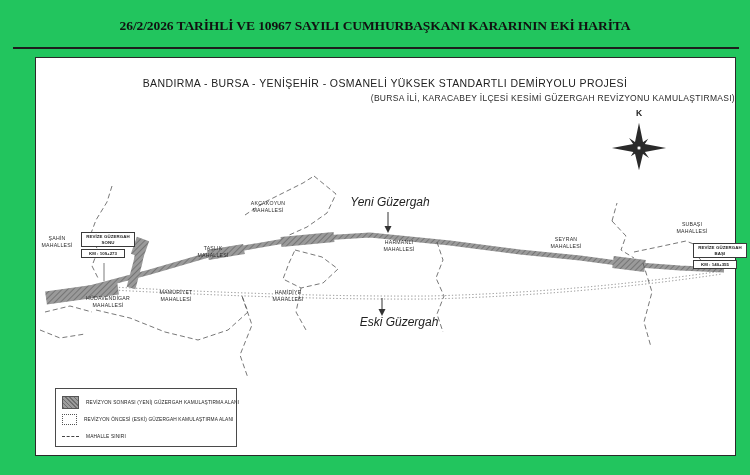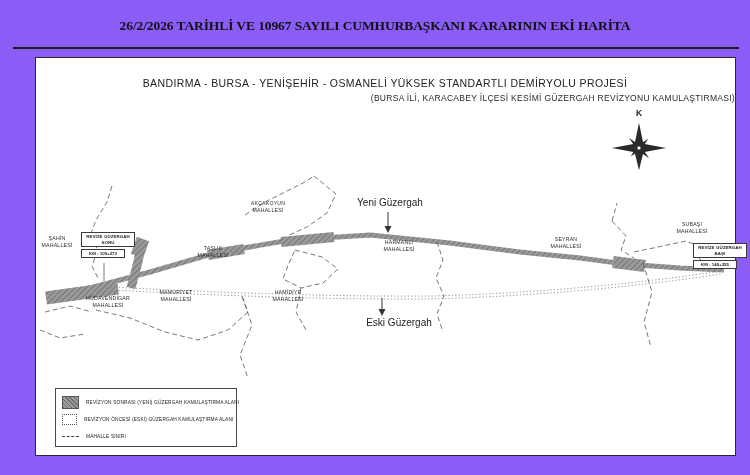--- a/index.html
+++ b/index.html
@@ -1,17 +1,17 @@
 <!DOCTYPE html>
 <html><head>
 <meta charset="utf-8">
 <style>
   html,body{margin:0;padding:0;background:#ffffff;}
   .sheet{
-    position:relative;width:750px;height:475px;background:#8b5cf6;overflow:hidden;
+    position:relative;width:750px;height:475px;background:#22c55e;overflow:hidden;
     font-family:"Liberation Sans",sans-serif;color:#1c1c1c;
   }
   .decree-title{
     position:absolute;left:0;top:18px;width:750px;text-align:center;
     font-family:"Liberation Serif",serif;font-weight:bold;font-size:13.5px;
     letter-spacing:-0.1px;color:#111;
   }
   .title-rule{position:absolute;left:13px;top:47px;width:726px;height:1.6px;background:#1d1d1d;}
   .map-frame{position:absolute;left:35px;top:57px;width:699px;height:397px;border:1.3px solid #2a2a2a;background:#fff;}
   .map-title{
@@ -22,21 +22,21 @@
     position:absolute;left:35px;top:93px;width:700px;text-align:right;
     font-size:8.5px;letter-spacing:0.3px;color:#2a2a2a;
   }
   .compass{position:absolute;left:610px;top:108px;width:58px;height:72px;text-align:center;}
   .compass-k{font-size:8.5px;font-weight:bold;color:#222;height:10px;line-height:10px;}
   .map-art{position:absolute;left:0;top:0;width:750px;height:475px;pointer-events:none;}
   .nb{
     position:absolute;transform:translate(-50%,-50%);text-align:center;
     font-size:5.2px;line-height:1.25;letter-spacing:0.2px;color:#2b2b2b;white-space:nowrap;
   }
-  .route-label{position:absolute;transform:translate(-50%,-50%);font-size:10px;color:#222;white-space:nowrap;}
+  .route-label{position:absolute;transform:translate(-50%,-50%);font-size:12px;color:#222;white-space:nowrap;font-style:italic;}
   .marker{position:absolute;width:54px;}
   .marker .mtitle{
     border:0.8px solid #3a3a3a;background:#fff;font-size:4.4px;font-weight:700;
     text-align:center;padding:1px 1px;line-height:1.3;color:#222;letter-spacing:0.1px;
   }
   .marker .mkm{
     border:0.8px solid #3a3a3a;background:#fff;font-size:4.4px;font-weight:700;
     text-align:center;padding:1px 1px;width:40px;margin-top:1.5px;color:#222;
   }
   .legend{

